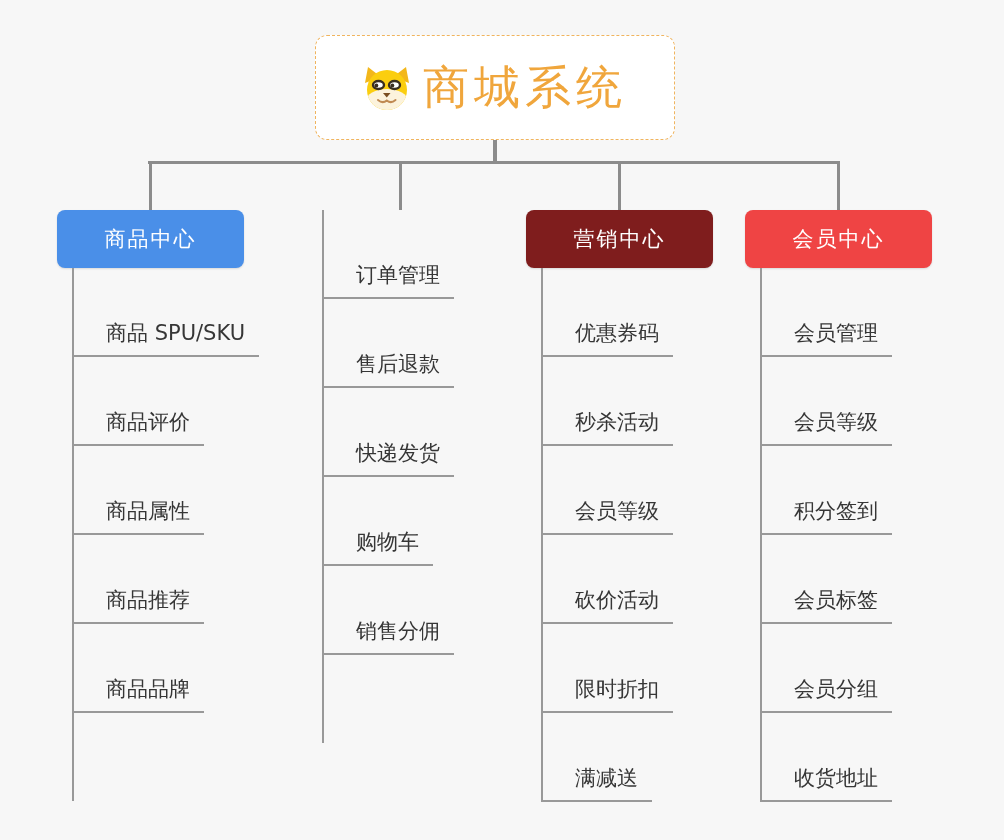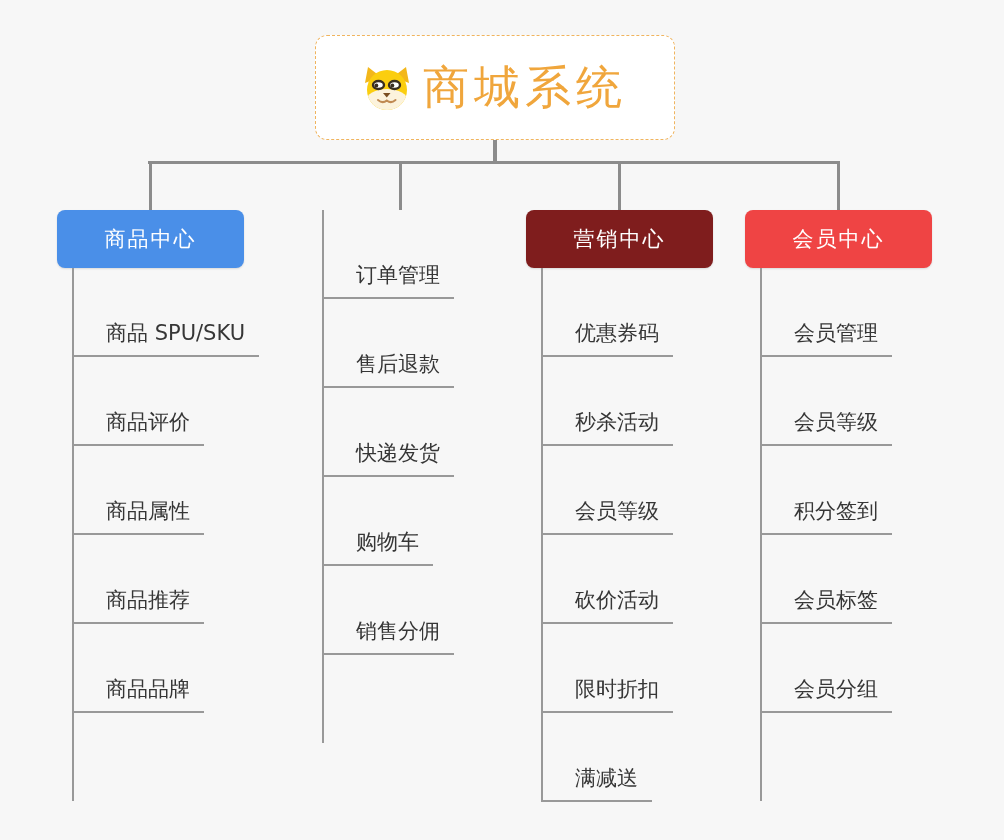--- a/index.html
+++ b/index.html
@@ -226,16 +226,19 @@
       </div>
       <div class="child">
         <span class="child-label">积分签到</span>
       </div>
       <div class="child">
         <span class="child-label">会员标签</span>
       </div>
       <div class="child">
         <span class="child-label">会员分组</span>
       </div>
+      <div class="child">
+        <span class="child-label">收货地址</span>
+      </div>
     </div>
   </div>
 
 </div>
 
 </body></html>

